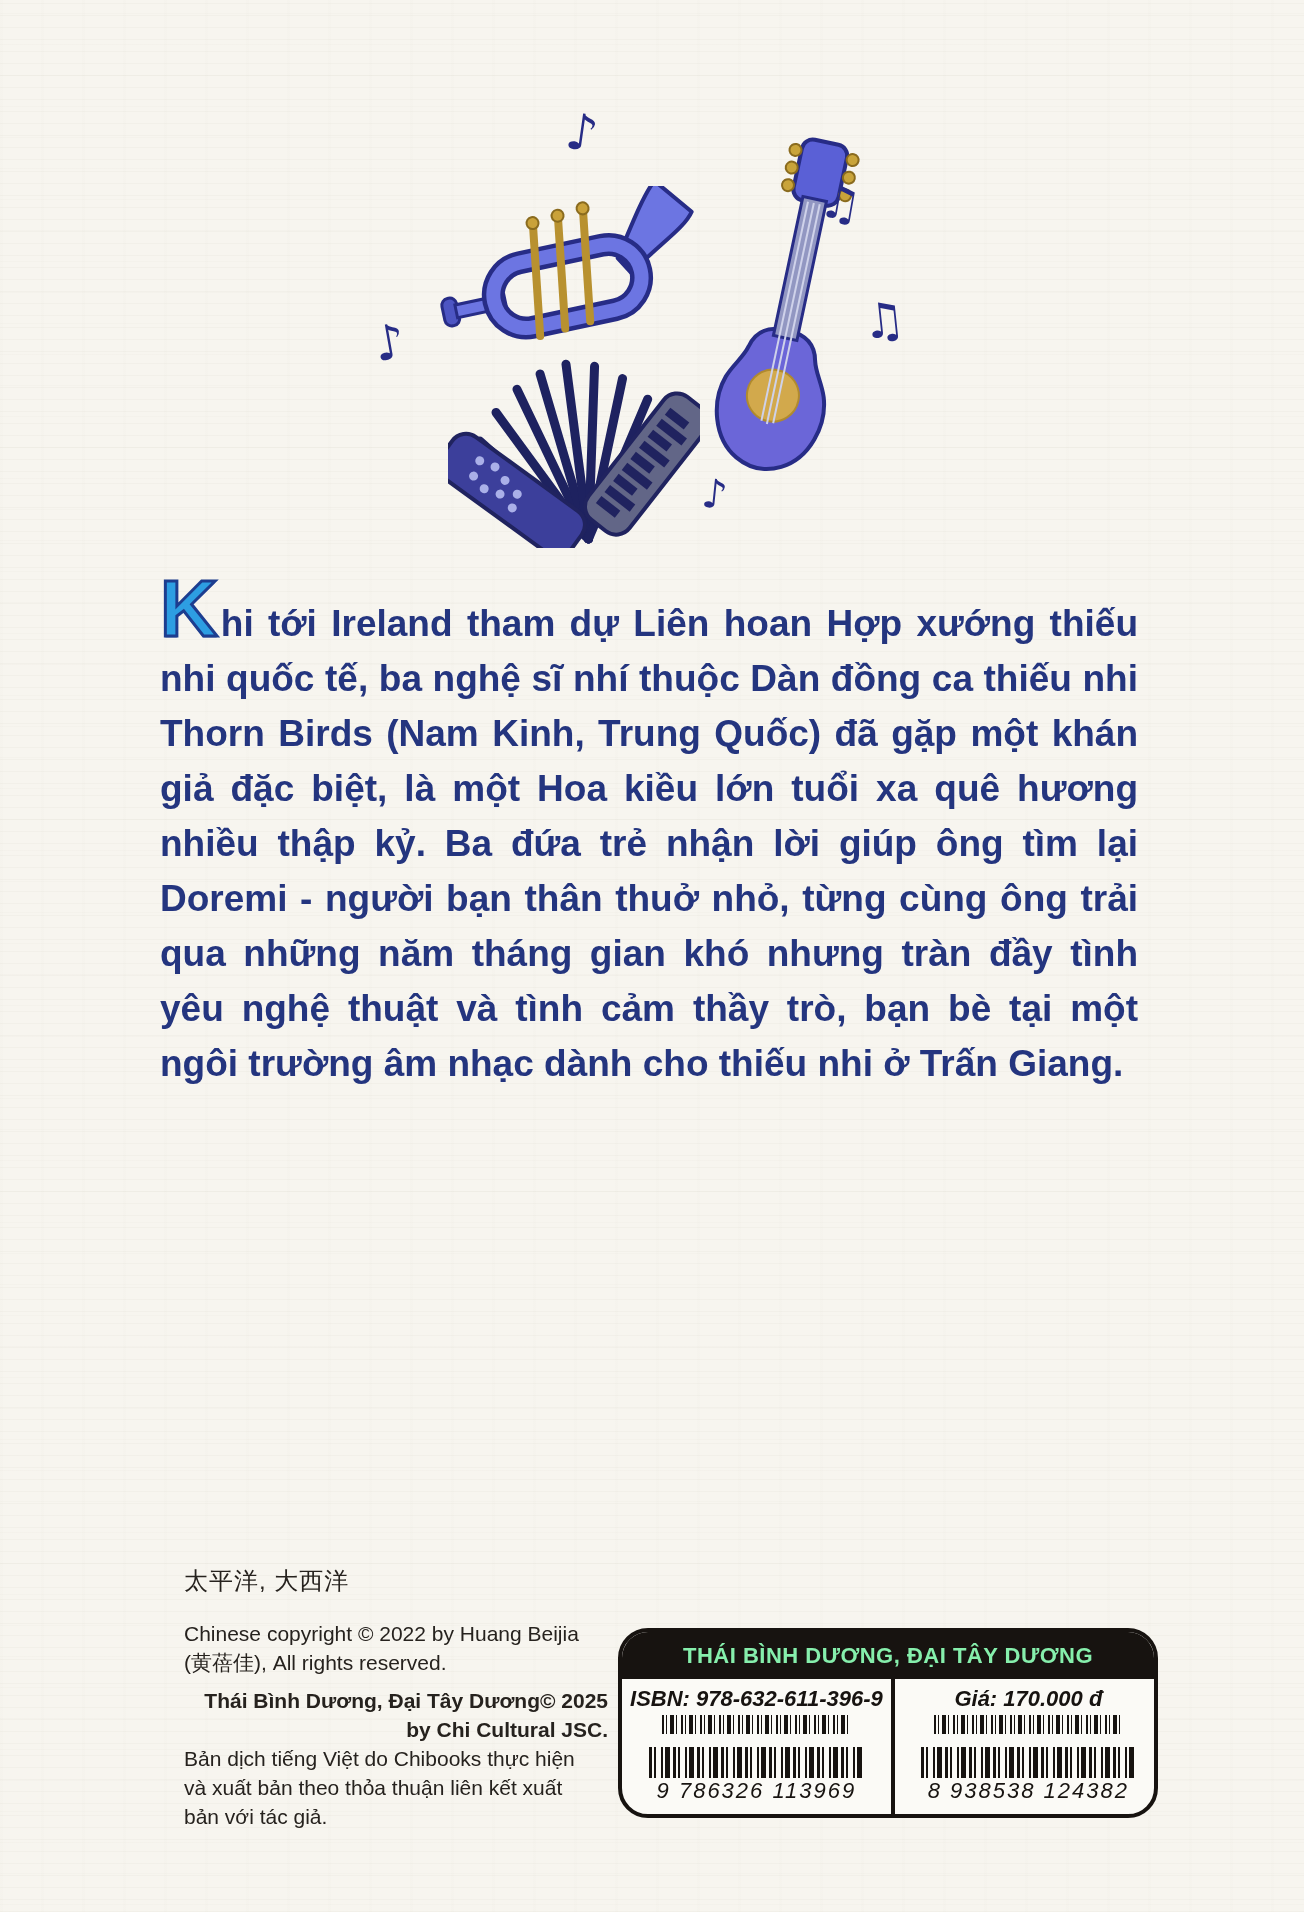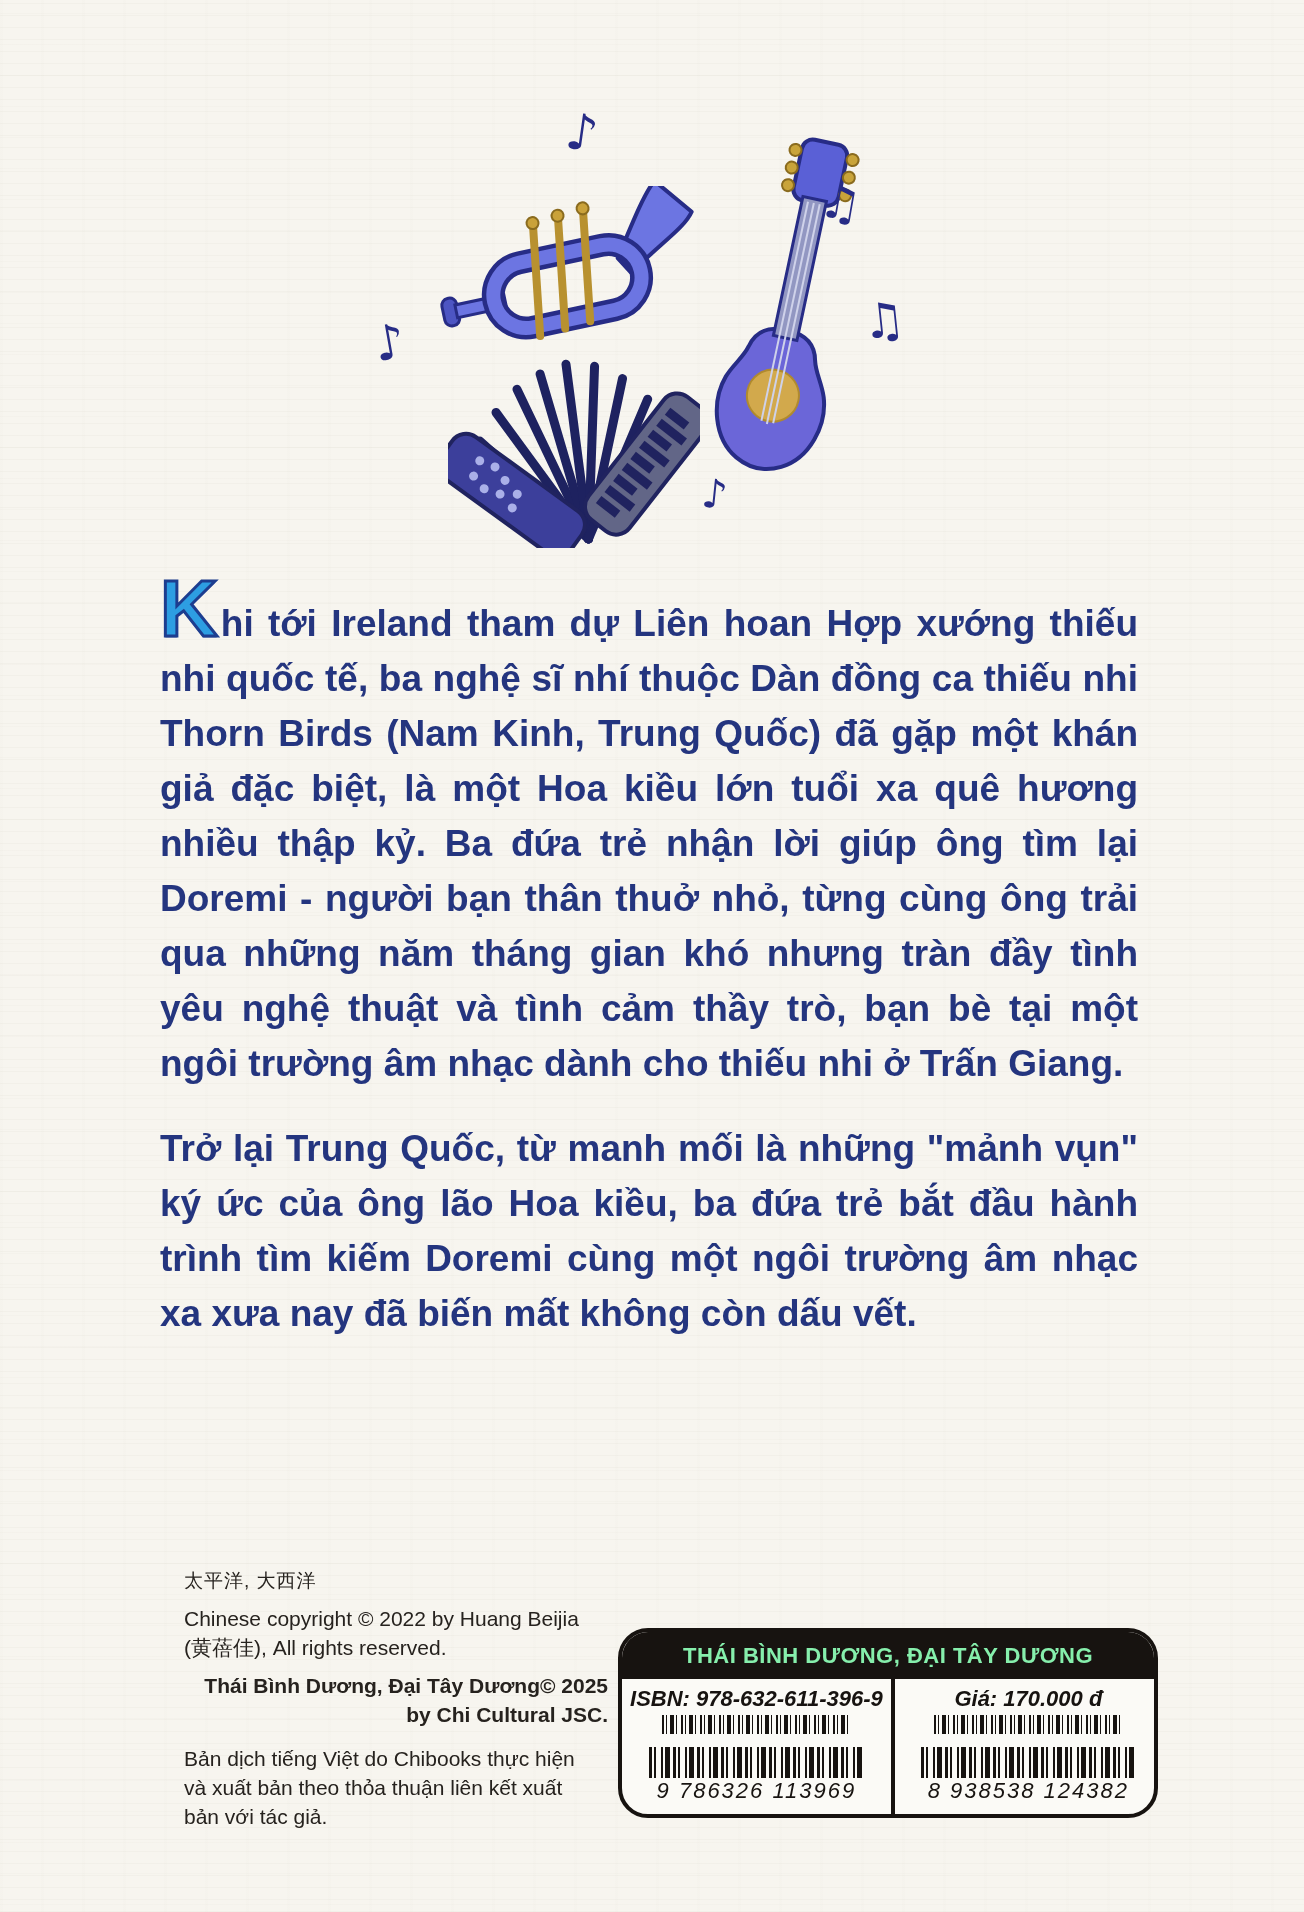--- a/index.html
+++ b/index.html
@@ -39,24 +39,24 @@
 
   
   .pub-row { position:absolute; left:180px; top:1492px; display:flex; align-items:center; color:#1c1a17; }
   .logo-wrap { display:flex; align-items:flex-end; }
   .logo-text { font-weight:700; font-size:31px; letter-spacing:-1px; transform:scaleX(0.82); transform-origin:left bottom; }
   .logo-leaf { margin-left:-18px; margin-bottom:2px; }
   .website { font-weight:700; font-size:25px; margin-left:30px; letter-spacing:0.5px; }
 
   
   .colophon { position:absolute; left:184px; top:1566px; width:424px; color:#26221e; font-size:21px; line-height:29px; }
-  .cn-title { font-size:19px; margin-bottom:9px; letter-spacing:1px; }
+  .cn-title { font-size:24px; margin-bottom:24px; letter-spacing:1px; }
   .cp-bold { font-weight:700;text-align:right; }
   .cp-gap { margin-top:9px; }
-  .cp-note { margin-top:15px; width:408px; }
+  .cp-note { width:408px; }
 
   
   .price-box {
     position:absolute; left:618px; top:1628px; width:540px; height:190px;
     box-sizing:border-box; border:4px solid #171310; border-radius:30px;
     background:#fbfaf6; overflow:hidden;
   }
   .pb-header {
     background:#171310; color:#86efac; font-weight:700; font-size:22px;
     height:47px; line-height:47px; text-align:center; letter-spacing:0.5px;
@@ -169,21 +169,20 @@
 
     <span class="note n1">♪</span>
     <span class="note n2">♫</span>
     <span class="note n3">♫</span>
     <span class="note n4">♪</span>
     <span class="note n5">♪</span>
   </div>
 
   <div class="synopsis">
     <p><span class="dropcap">K</span><span>hi tới Ireland tham dự Liên hoan Hợp xướng thiếu nhi quốc tế, ba nghệ sĩ nhí thuộc Dàn đồng ca thiếu nhi Thorn Birds (Nam Kinh, Trung Quốc) đã gặp một khán giả đặc biệt, là một Hoa kiều lớn tuổi xa quê hương nhiều thập kỷ. Ba đứa trẻ nhận lời giúp ông tìm lại Doremi - người bạn thân thuở nhỏ, từng cùng ông trải qua những năm tháng gian khó nhưng tràn đầy tình yêu nghệ thuật và tình cảm thầy trò, bạn bè tại một ngôi trường âm nhạc dành cho thiếu nhi ở Trấn Giang.</span></p>
-    <p class="para2">Trở lại Trung Quốc, từ manh mối là những "mảnh vụn" ký ức của ông lão Hoa kiều, ba đứa trẻ bắt đầu hành trình tìm kiếm Doremi cùng một ngôi trường âm nhạc xa xưa nay đã biến mất không còn dấu vết.</p>
   </div>
 
 
   <div class="colophon">
     <div class="cn-title">太平洋, 大西洋</div>
     <div>Chinese copyright © 2022 by Huang Beijia</div>
     <div>(黄蓓佳), All rights reserved.</div>
     <div class="cp-bold cp-gap">Thái Bình Dương, Đại Tây Dương© 2025</div>
     <div class="cp-bold">by Chi Cultural JSC.</div>
     <div class="cp-note">Bản dịch tiếng Việt do Chibooks thực hiện và xuất bản theo thỏa thuận liên kết xuất bản với tác giả.</div>

